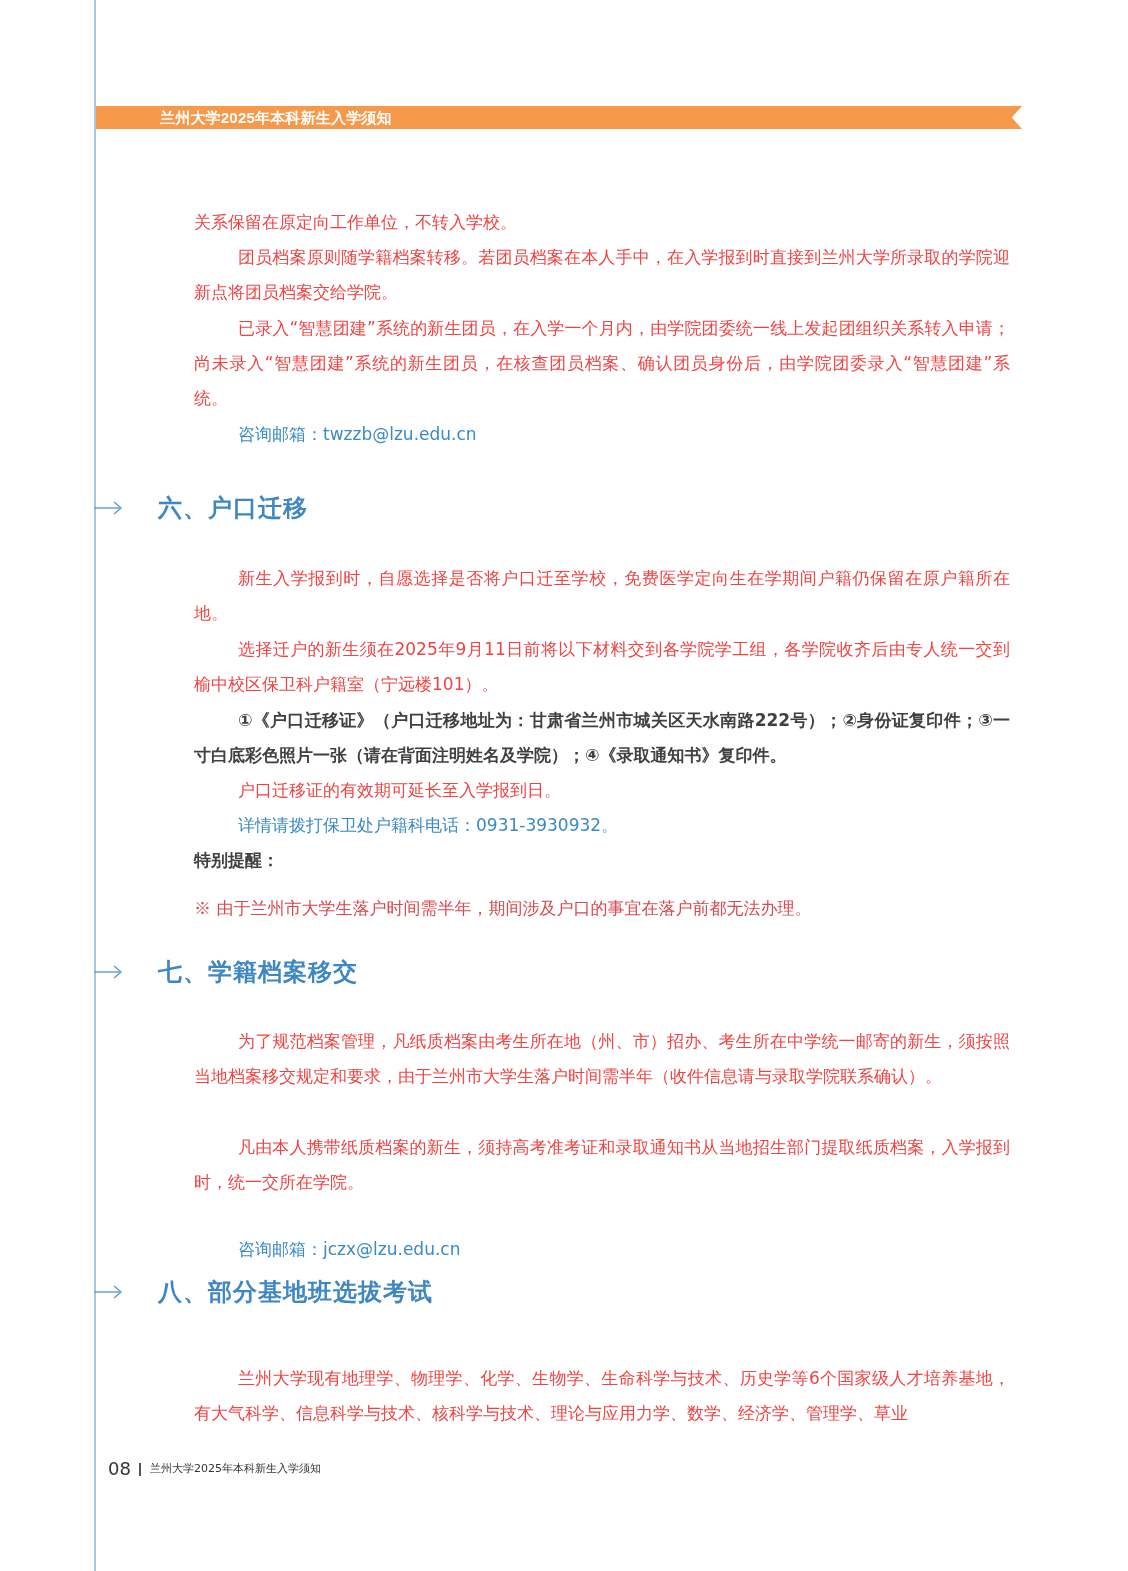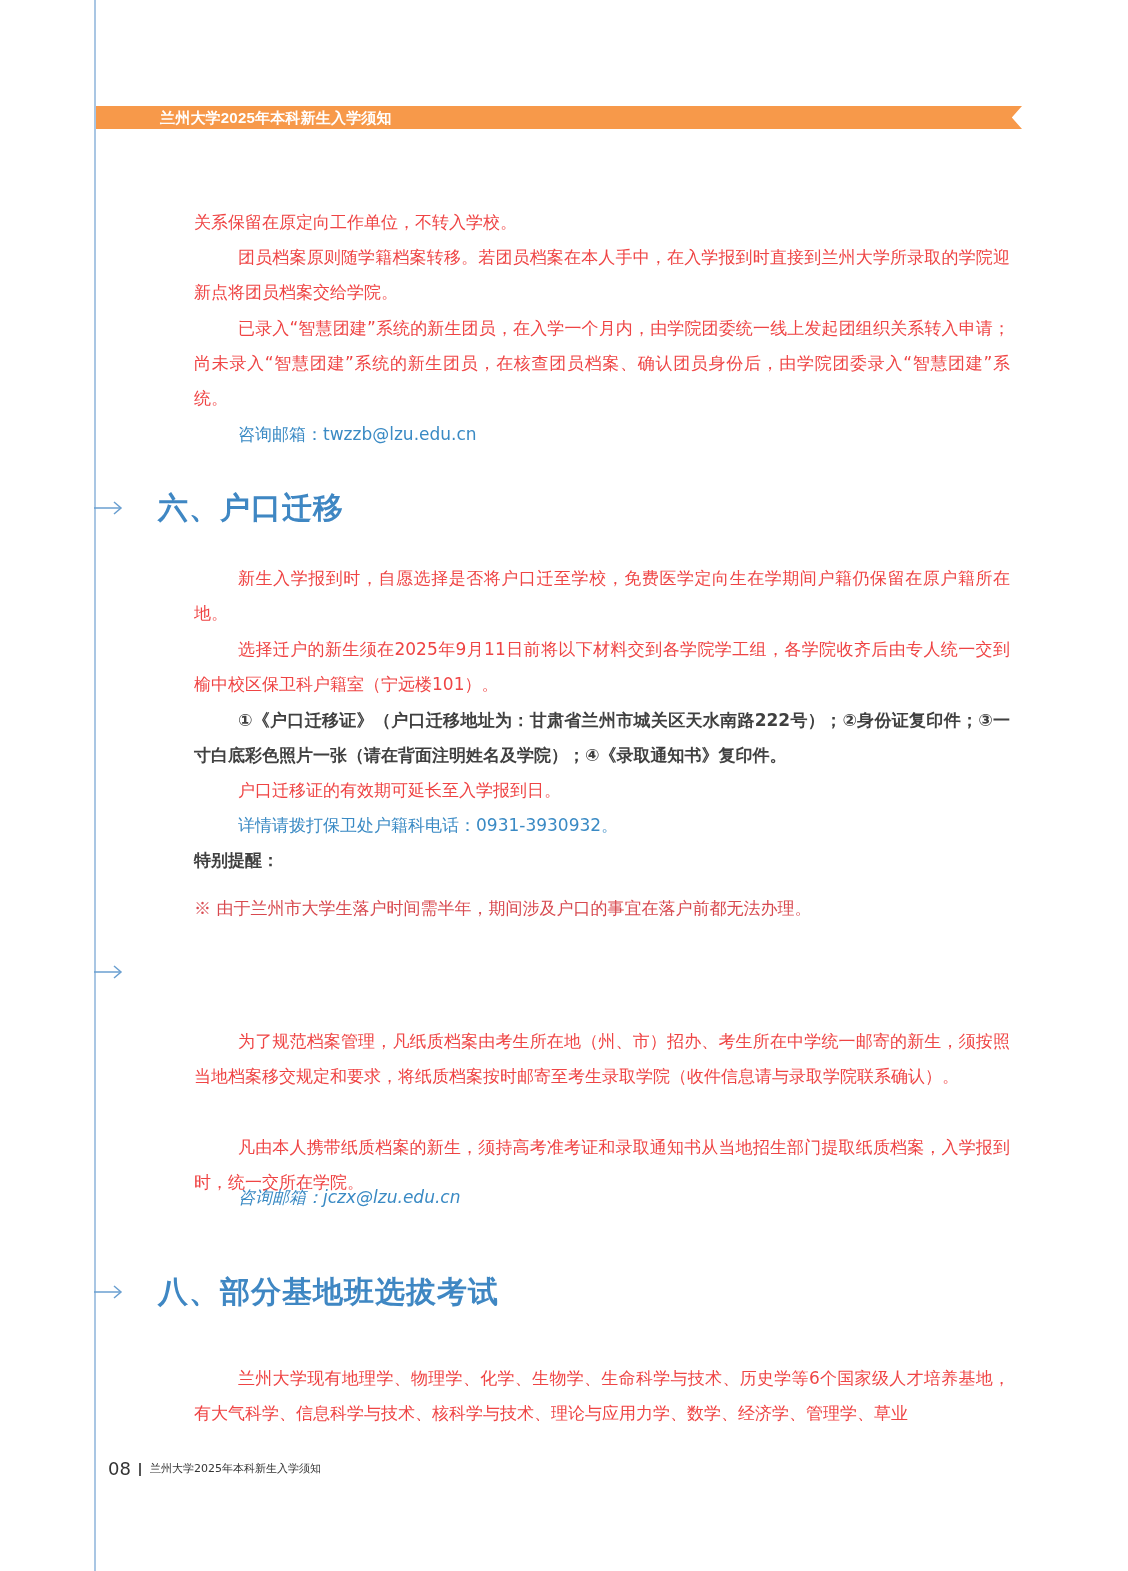--- a/index.html
+++ b/index.html
@@ -32,21 +32,21 @@
     .blue-strong { color: #404040; font-weight: bold; }
     .red { color: #d8494f; font-family: "DejaVu Serif", serif; margin-top: 12px; }
     .section-head {
       position: absolute; left: 94px; height: 40px; width: 600px;
     }
     .section-arrow {
       position: absolute; left: 0; top: 8px; width: 30px; height: 20px;
     }
     .section-title {
       position: absolute; left: 64px; top: 0;
-      font-size: 30px; line-height: 36px; font-weight: bold; color: #3f87c3;
+      font-size: 24px; line-height: 36px; font-weight: bold; color: #3f87c3;
       letter-spacing: 1px;
     }
     .footer {
       position: absolute; left: 108px; top: 1458px; height: 24px; width: 400px;
     }
     .footer-num {
       position: absolute; left: 0; top: 0; font-size: 18px; line-height: 22px;
       color: #333; font-family: "DejaVu Sans", sans-serif;
     }
     .footer-bar {
@@ -83,24 +83,25 @@
 <div class="para indent" style="top:773px;">户口迁移证的有效期可延长至入学报到日。</div>
 <div class="para indent blue" style="top:808px;">详情请拨打保卫处户籍科电话：0931-3930932。</div>
 <div class="para blue-strong" style="top:843px;">特别提醒：</div>
 <div class="para red" style="top:879px;">※  由于兰州市大学生落户时间需半年，期间涉及户口的事宜在落户前都无法办理。</div>
 
 <div class="section-head" style="top:954px;">
   <svg class="section-arrow" viewBox="0 0 30 20">
     <line x1="0" y1="10" x2="27" y2="10" stroke="#6a9fd0" stroke-width="1.5"></line>
     <polyline points="20,4 27,10 20,16" fill="none" stroke="#6a9fd0" stroke-width="1.5"></polyline>
   </svg>
+  <span class="section-title">七、学籍档案移交</span>
 </div>
-<div class="para indent" style="top:1024px;">为了规范档案管理，凡纸质档案由考生所在地（州、市）招办、考生所在中学统一邮寄的新生，须按照当地档案移交规定和要求，将纸质档案按时邮寄至考生录取学院（收件信息请与录取学院联系确认）。</div>
+<div class="para indent" style="top:1024px;">为了规范档案管理，凡纸质档案由考生所在地（州、市）招办、考生所在中学统一邮寄的新生，须按照当地档案移交规定和要求，由于兰州市大学生落户时间需半年（收件信息请与录取学院联系确认）。</div>
 <div class="para indent" style="top:1130px;">凡由本人携带纸质档案的新生，须持高考准考证和录取通知书从当地招生部门提取纸质档案，入学报到时，统一交所在学院。</div>
-<div class="para indent blue" style="top:1180px;font-style:italic;">咨询邮箱：jczx@lzu.edu.cn</div>
+<div class="para indent blue" style="top:1232px;">咨询邮箱：jczx@lzu.edu.cn</div>
 
 <div class="section-head" style="top:1274px;">
   <svg class="section-arrow" viewBox="0 0 30 20">
     <line x1="0" y1="10" x2="27" y2="10" stroke="#6a9fd0" stroke-width="1.5"></line>
     <polyline points="20,4 27,10 20,16" fill="none" stroke="#6a9fd0" stroke-width="1.5"></polyline>
   </svg>
   <span class="section-title">八、部分基地班选拔考试</span>
 </div>
 <div class="para indent" style="top:1345px;margin-top:16px;">兰州大学现有地理学、物理学、化学、生物学、生命科学与技术、历史学等6个国家级人才培养基地，有大气科学、信息科学与技术、核科学与技术、理论与应用力学、数学、经济学、管理学、草业</div>
 

